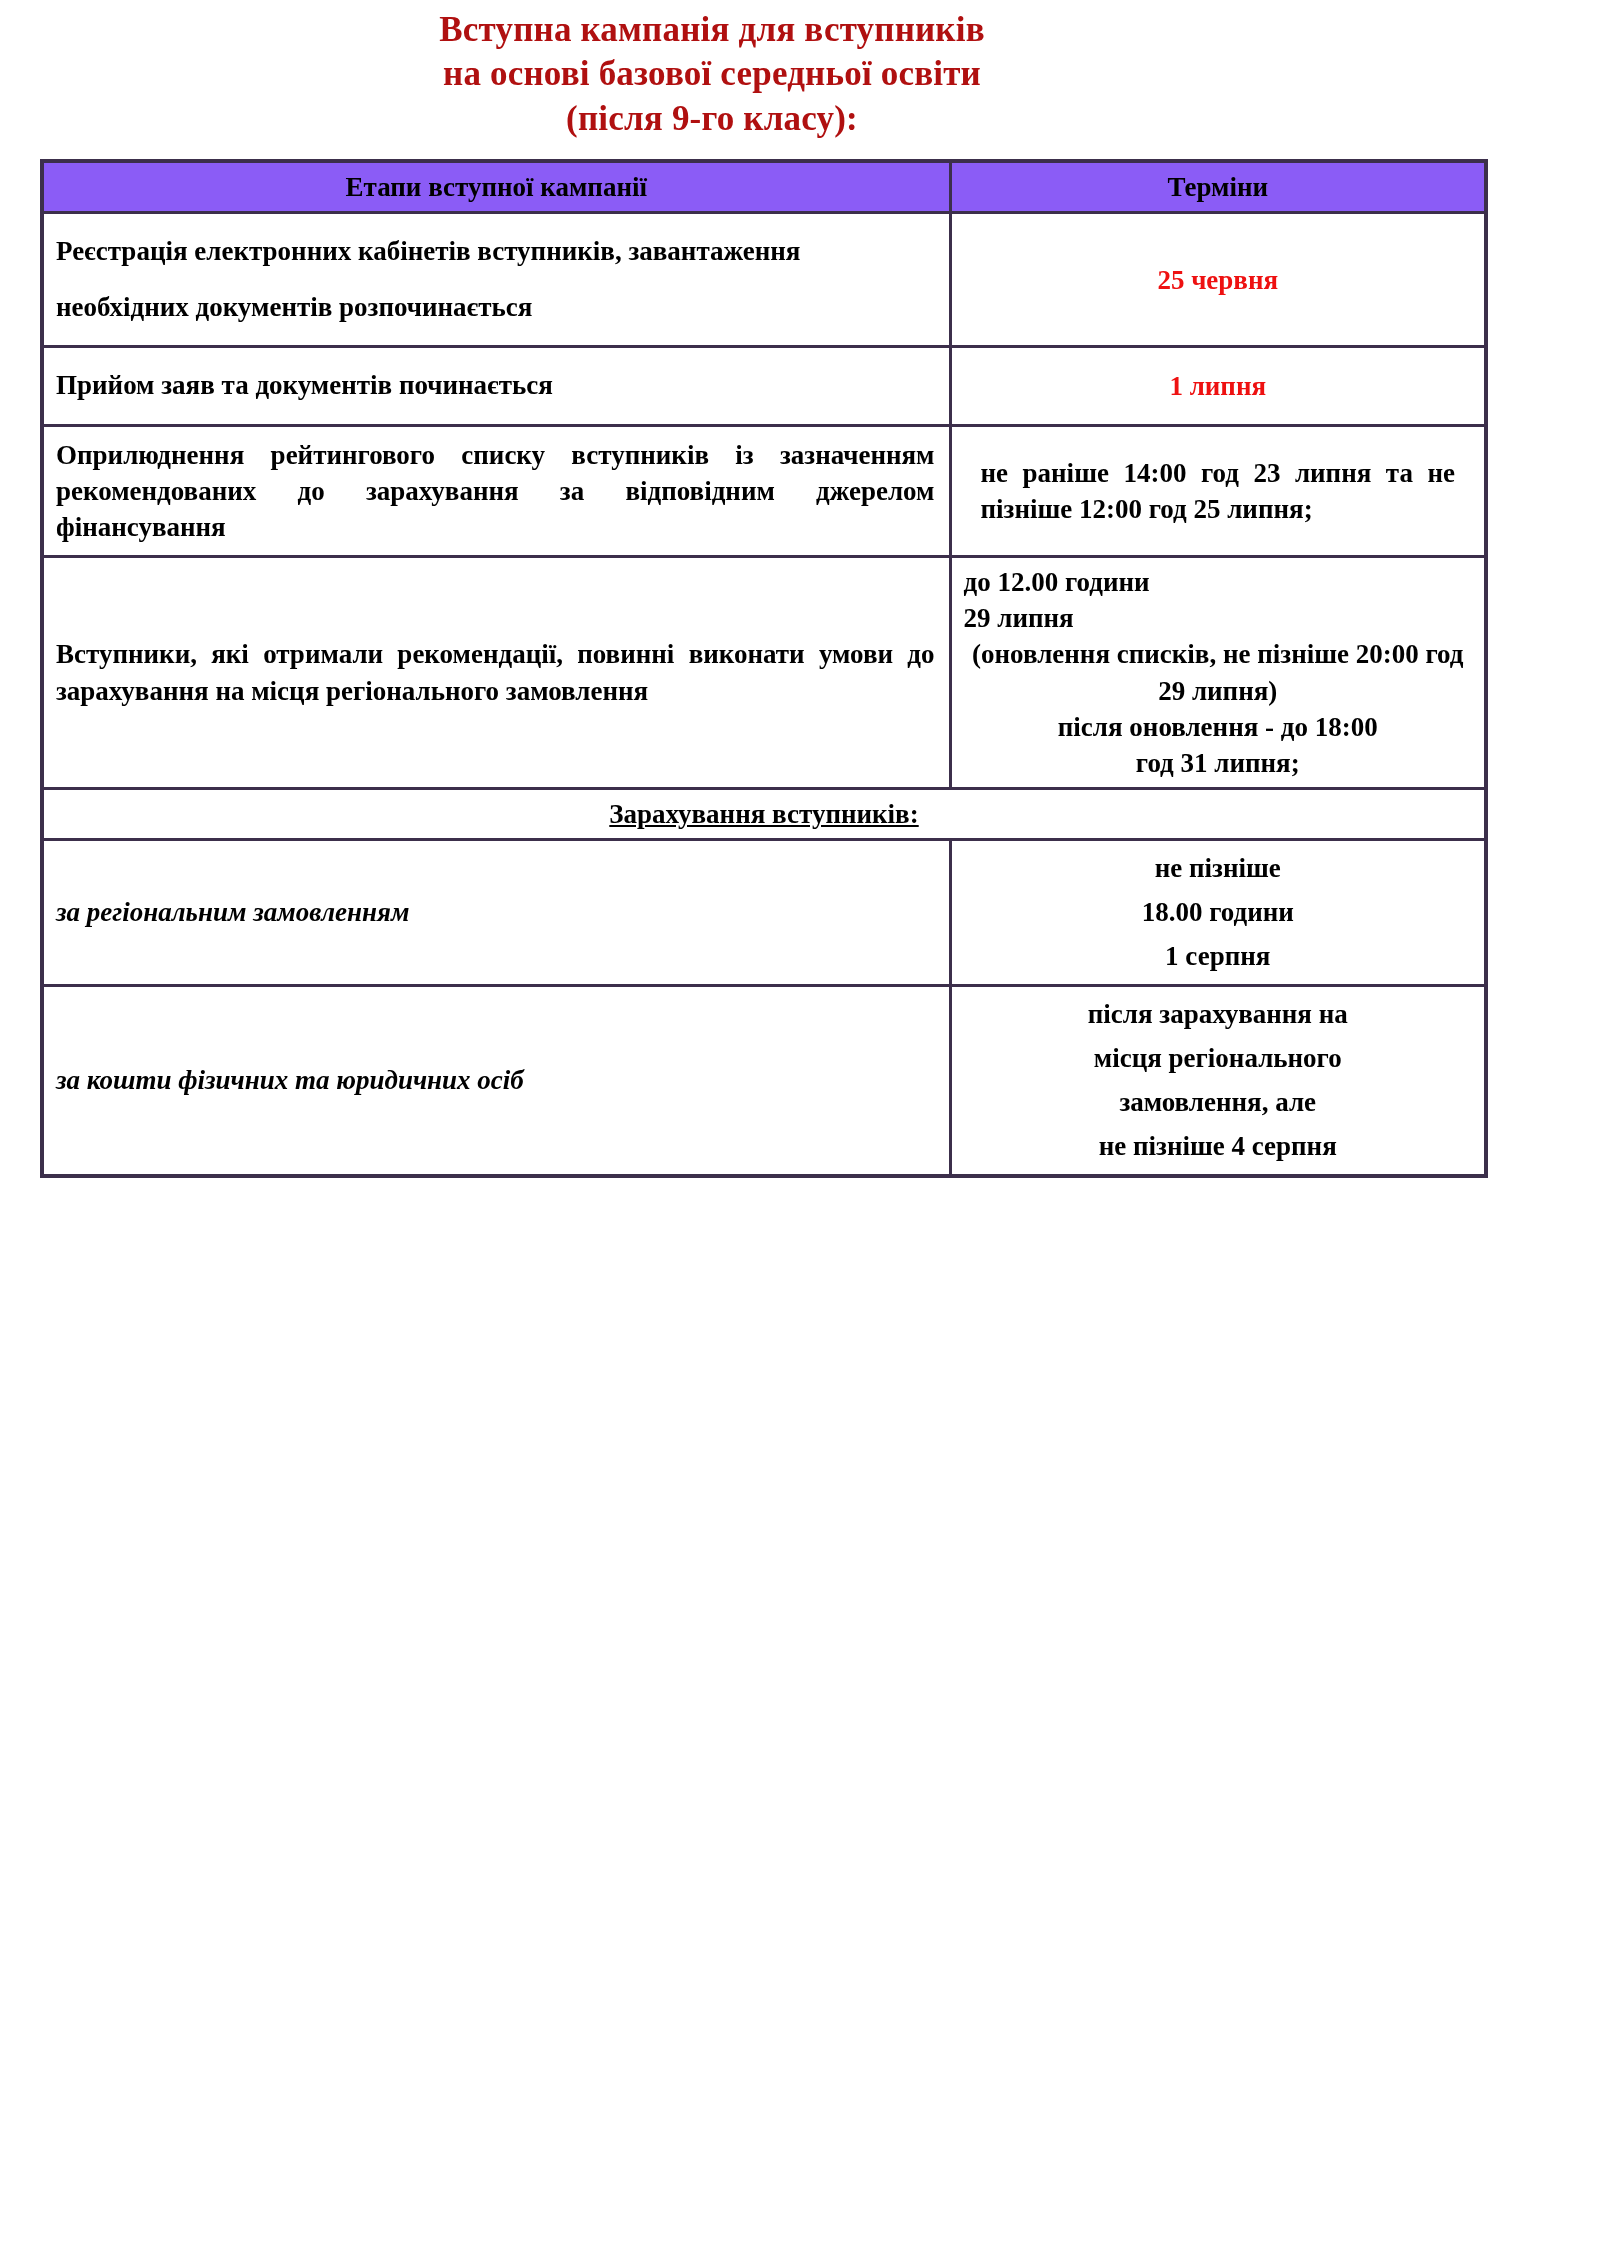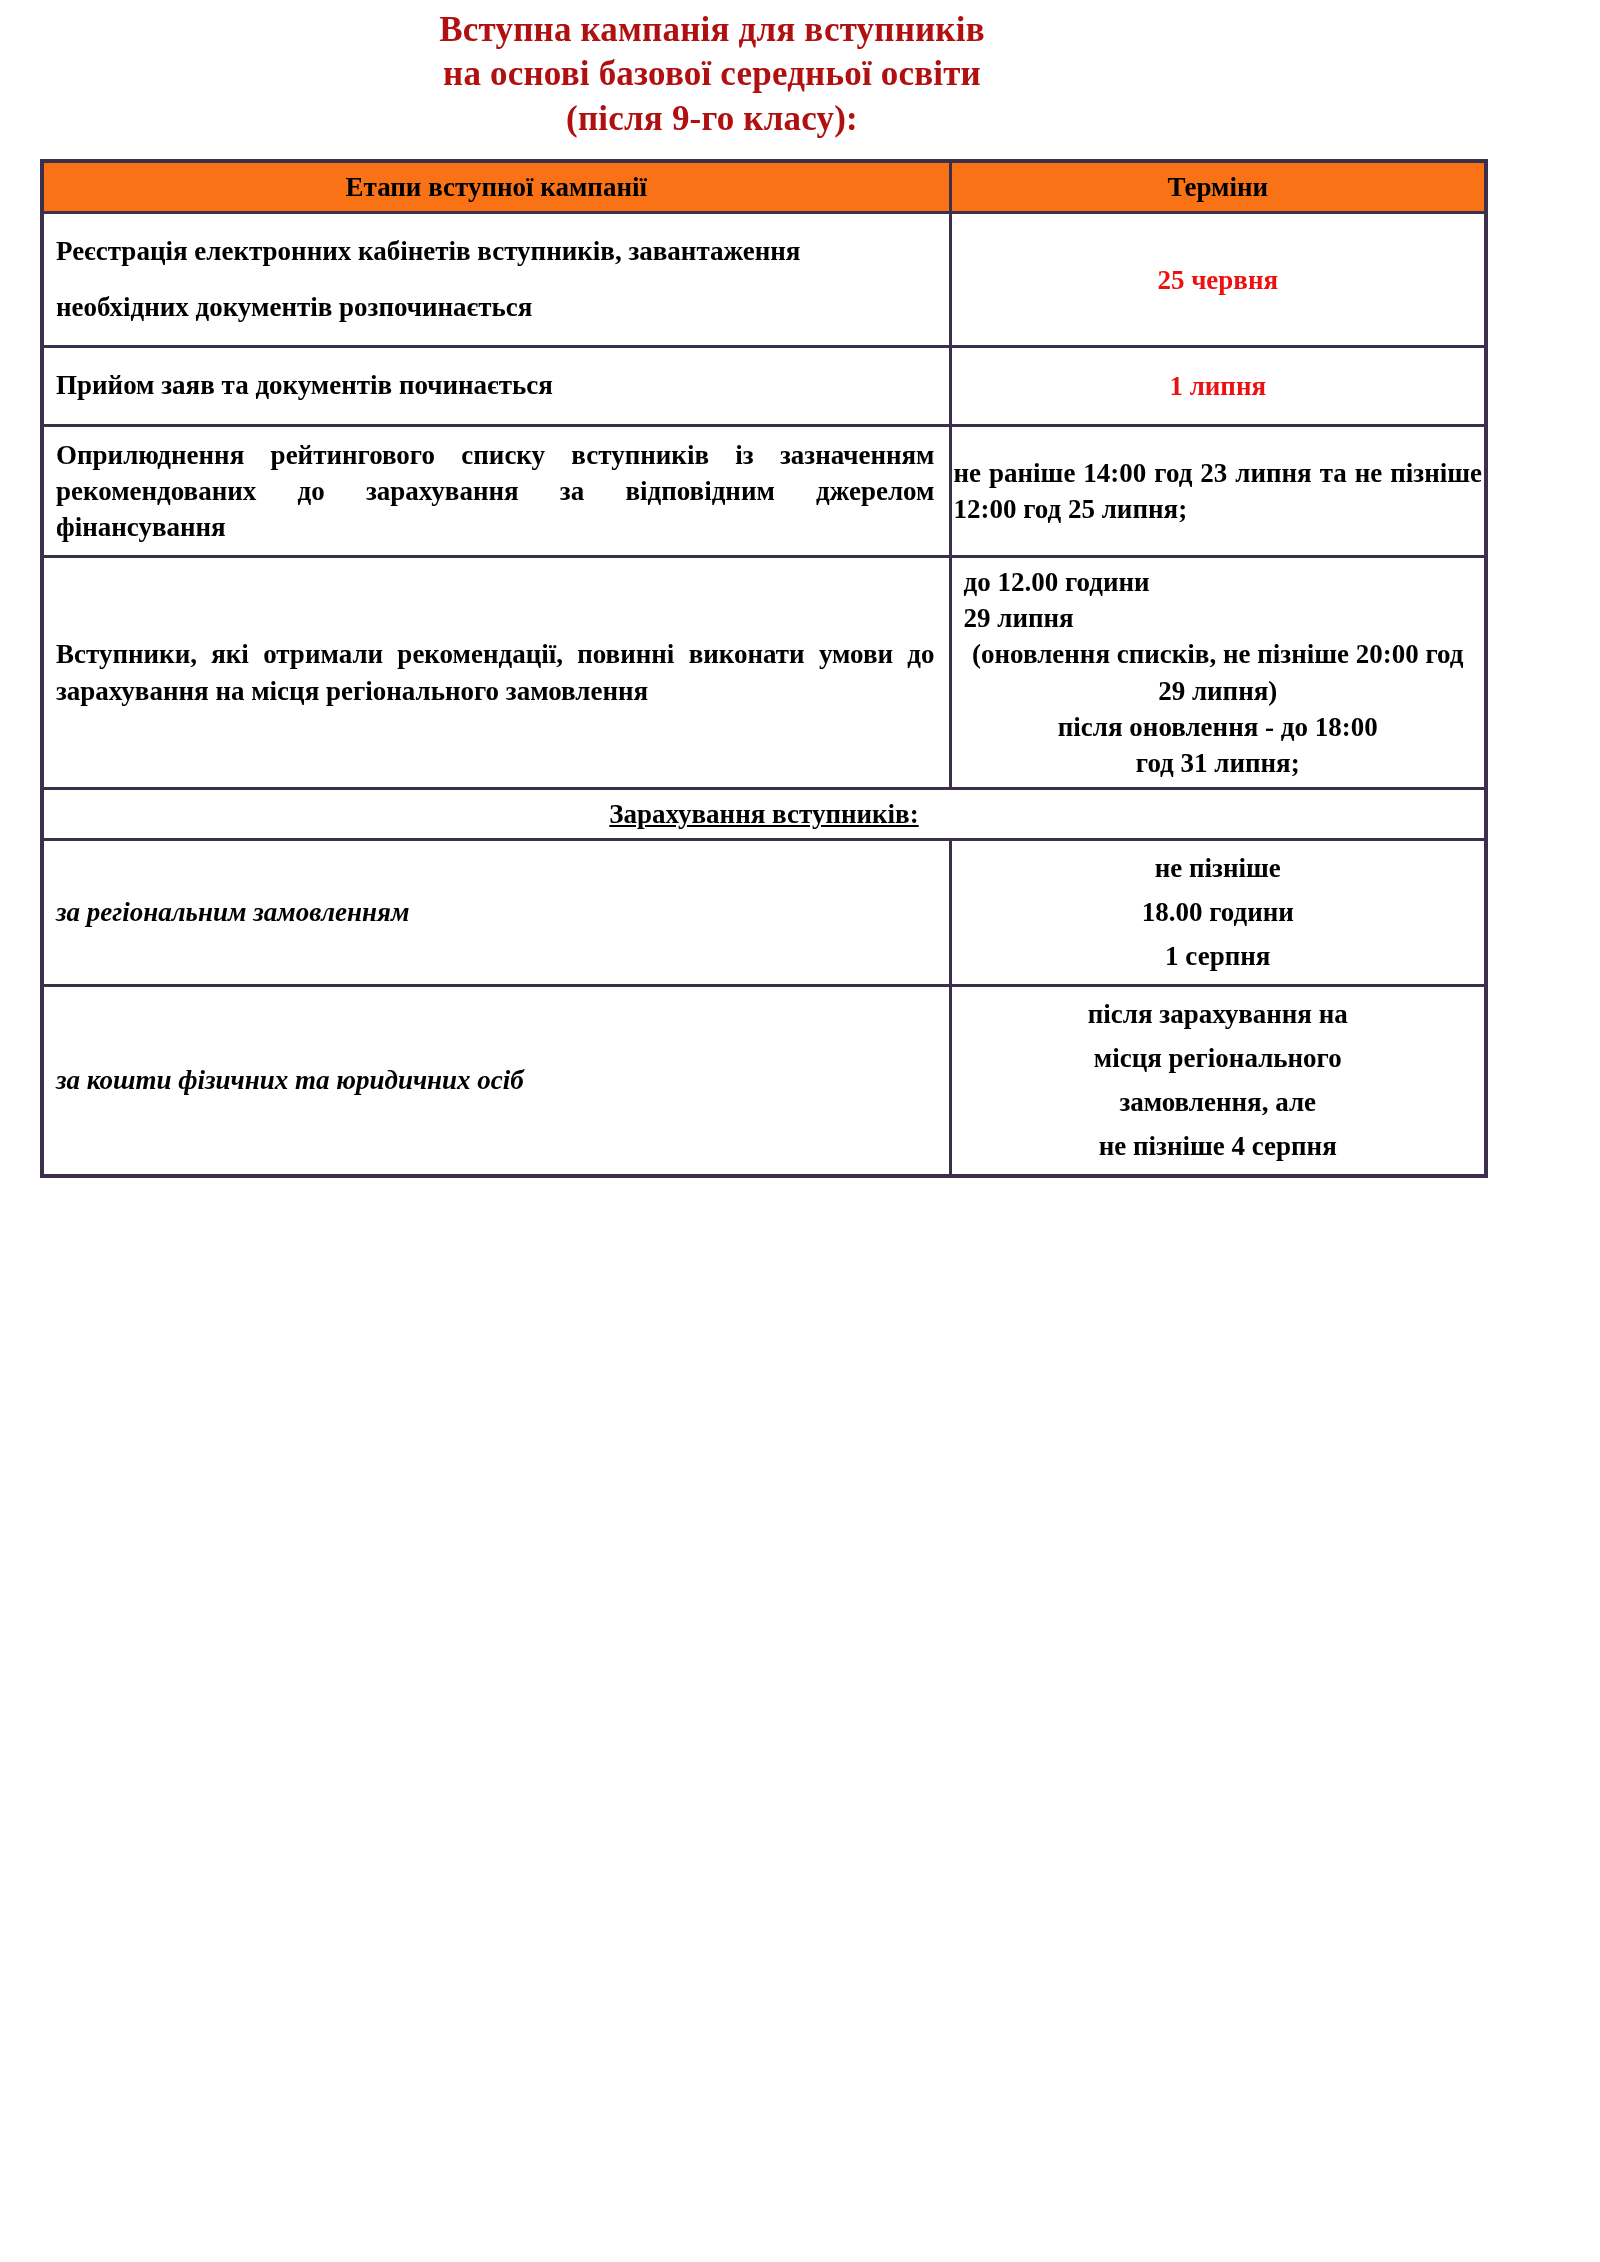--- a/index.html
+++ b/index.html
@@ -54,21 +54,21 @@
     border: 3px solid #3c2f4b;
     vertical-align: middle;
     font-size: 27px;
     font-weight: bold;
     line-height: 1.34;
     padding: 6px 12px;
     box-sizing: border-box;
   }
 
   thead th {
-    background: #f97316;
+    background: #8b5cf6;
     text-align: center;
     font-size: 31px;
     padding: 12px 10px;
   }
 
   
   td.stage {
     text-align: left;
   }
   td.stage.justify {
@@ -89,21 +89,21 @@
     line-height: 1.5;
   }
 
   
   td.term {
     text-align: center;
   }
   td.term.left-just {
     text-align: justify;
     text-align-last: left;
-    padding: 10px 2px;
+    padding: 10px 29px;
   }
   td.term.red {
     color: #ee1111;
     font-family: Liberation Serif, serif;
   }
   td.term.loose {
     line-height: 1.9;
   }
   td.term.spaced {
     line-height: 1.62;

